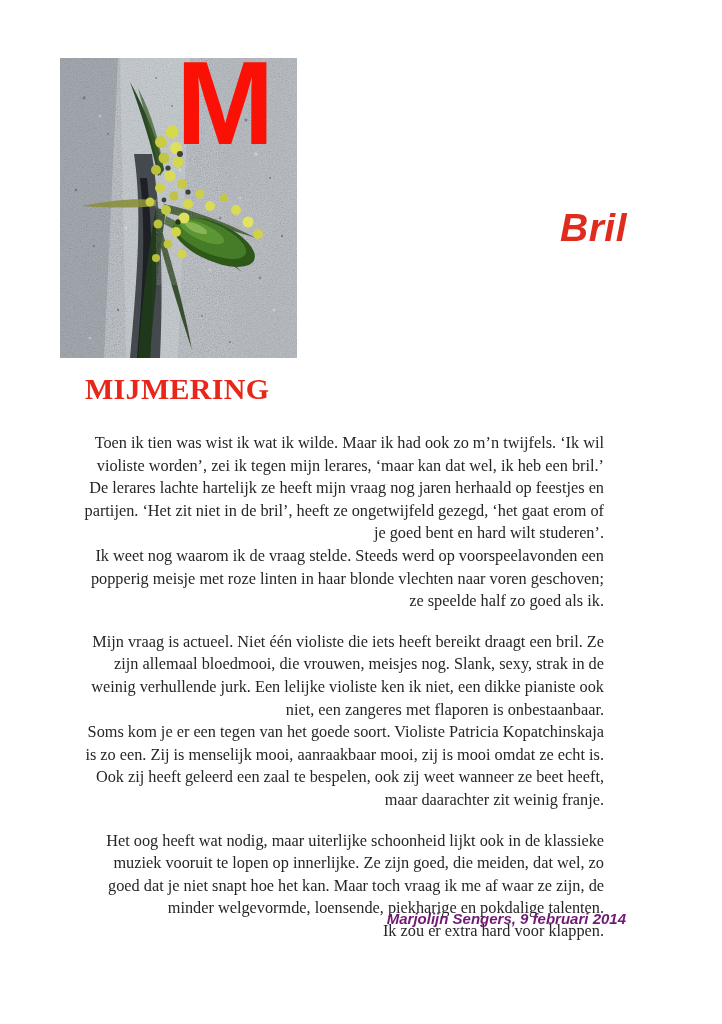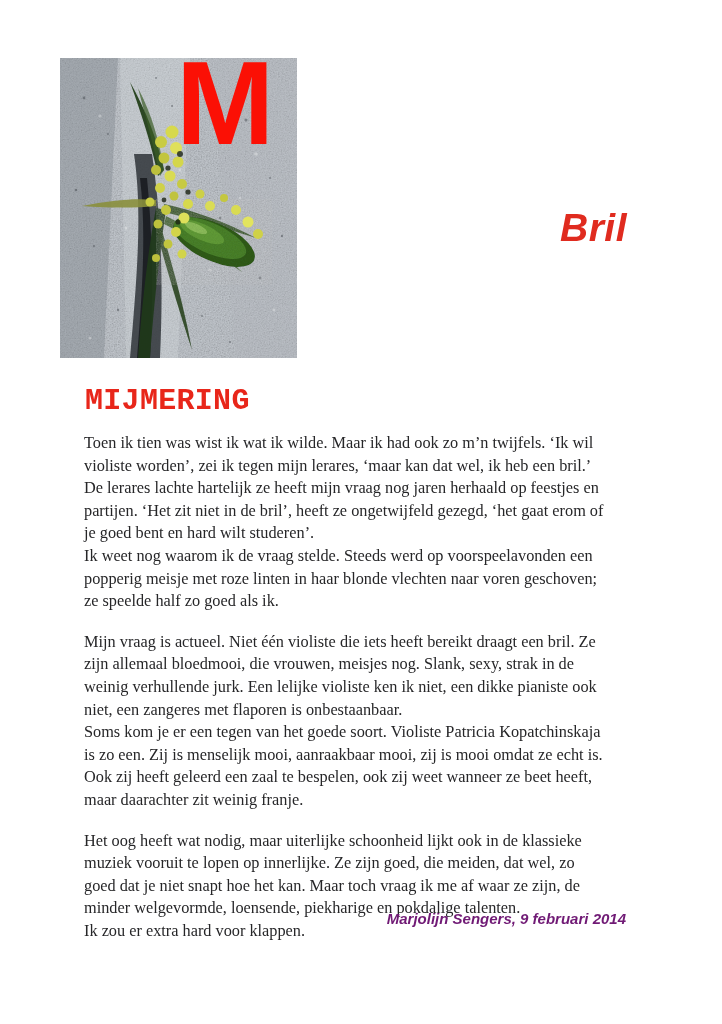--- a/index.html
+++ b/index.html
@@ -48,22 +48,22 @@
     line-height: 1;
     color: #fb1005;
     letter-spacing: -2px;
     user-select: none;
   }
 
   
   .section-heading {
     position: absolute;
     left: 85px;
-    top: 384px;
-    font-family: Liberation Mono, monospace;
+    top: 372px;
+    font-family: Liberation Serif, serif;
     font-size: 30px;
     font-weight: 700;
     color: #e8261a;
     letter-spacing: 0.3px;
   }
 
   
   .article-title {
     position: absolute;
     right: 95px;
@@ -79,20 +79,21 @@
 
   
   .body-copy {
     position: absolute;
     left: 84px;
     top: 432px;
     width: 520px;
     font-size: 16.3px;
     line-height: 22.6px;
     color: #262628;
+    text-align: right;
   }
   .body-copy p {
     margin: 0 0 18px 0;
   }
   .body-copy p:last-child {
     margin-bottom: 0;
     margin-top: 13px;
   }
 
   

